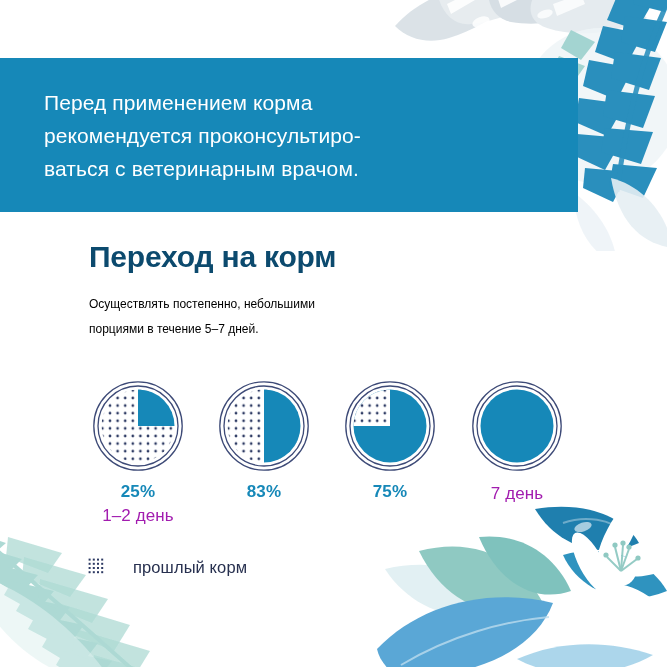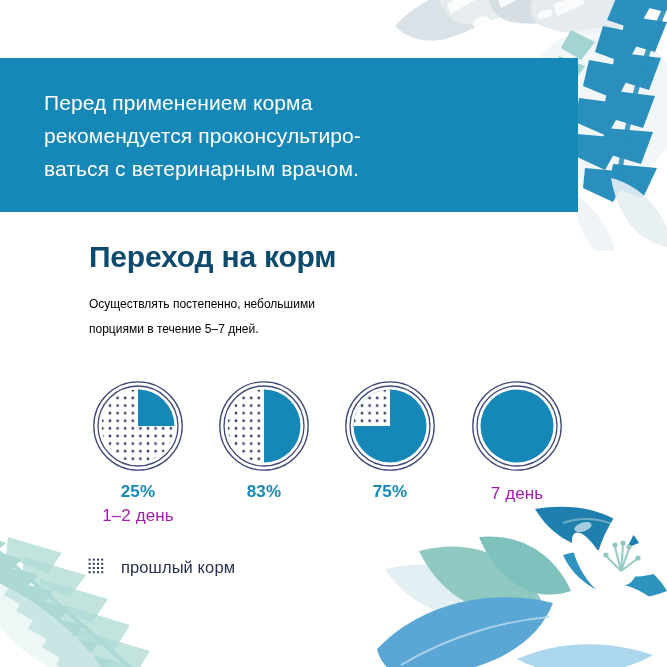--- a/index.html
+++ b/index.html
@@ -157,20 +157,21 @@
     width: 667px;
     height: 34px;
     z-index: 5;
   }
   .legend-item {
     position: absolute;
     top: 0;
     display: flex;
     align-items: center;
     height: 34px;
+    gap: 12px;
   }
   .legend-item-old { left: 88px; }
   .legend-item-new { left: 313px; }
   .legend-swatch {
     width: 19px;
     height: 19px;
     flex: 0 0 auto;
   }
   .legend-swatch-solid { background: #1688b8; }
   .legend-label {

